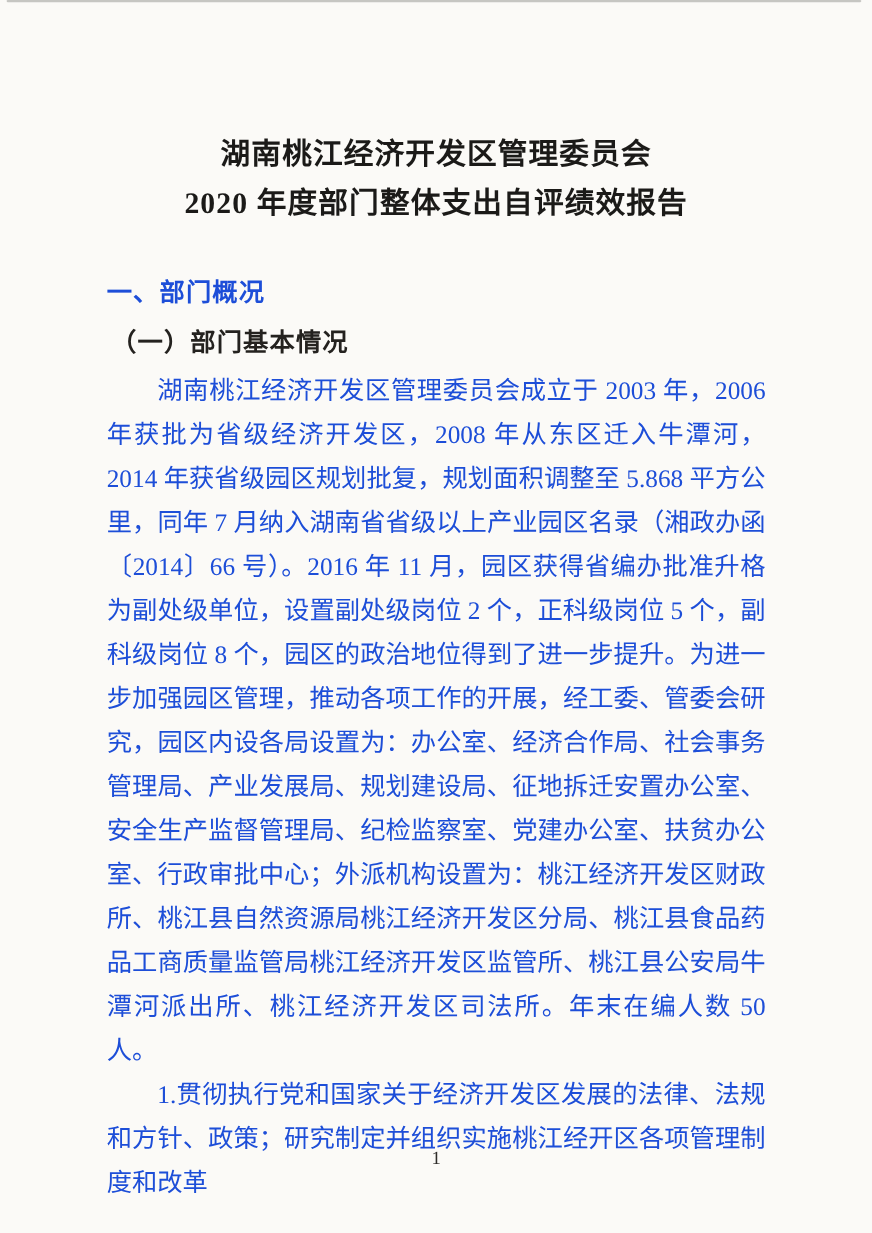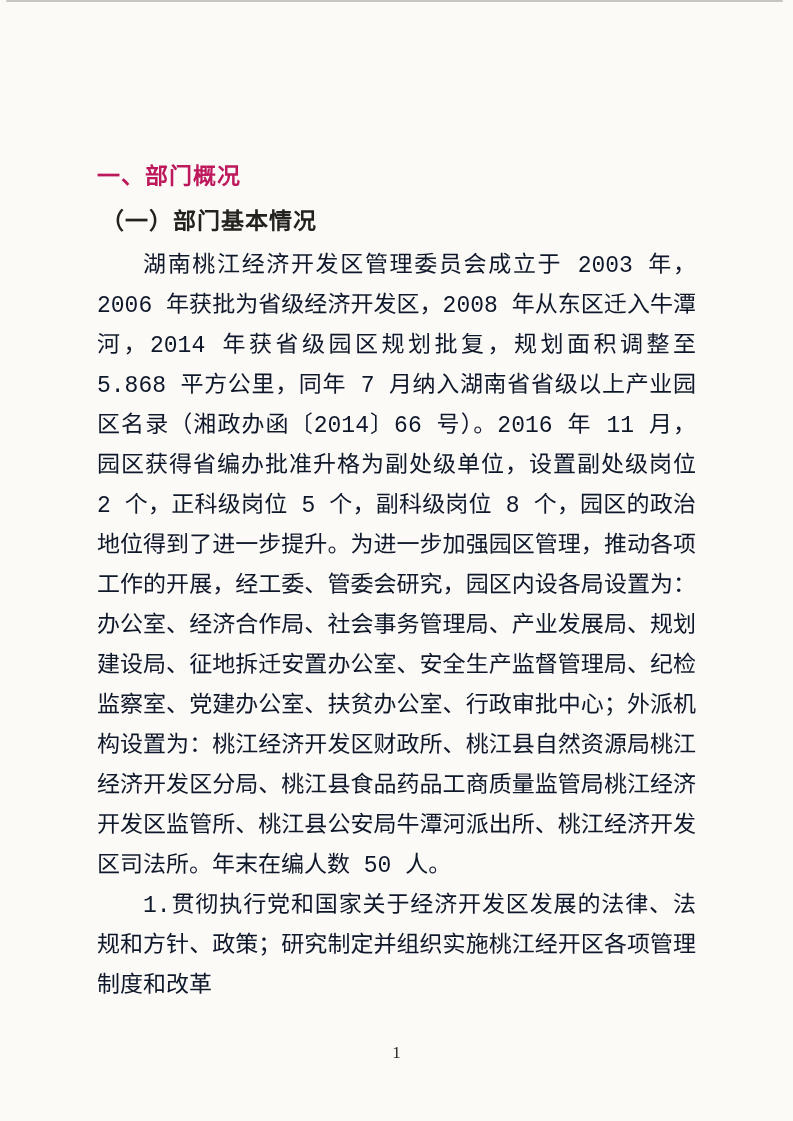--- a/index.html
+++ b/index.html
@@ -44,39 +44,39 @@
     display: block;
     white-space: nowrap;
   }
   .section-heading {
     margin: 38px 0 6px 0;
     font-family: "Liberation Sans", "DejaVu Sans", sans-serif;
     font-weight: 700;
     font-size: 23px;
     line-height: 40px;
     letter-spacing: 1px;
-    color: #be185d;
+    color: #1d4ed8;
   }
   .subsection-heading {
     margin: 4px;
     font-family: Liberation Serif, serif;
     font-weight: 700;
     font-size: 23px;
     line-height: 40px;
     letter-spacing: 1px;
     color: #24221f;
   }
   .body-text p {
     margin: 0;
     text-indent: 2em;
-    font-family: Liberation Mono, monospace;
+    font-family: Liberation Serif, serif;
     font-size: 23px;
     line-height: 40px;
     text-align: justify;
-    color: #0f172a;
+    color: #1d4ed8;
   }
   .page-footer {
     position: absolute;
     left: 0;
     right: 0;
     bottom: 58px;
     text-align: center;
     font-family: "Liberation Serif", "DejaVu Serif", serif;
     font-size: 17px;
     color: #2e2c29;
@@ -84,20 +84,24 @@
 </style>
 </head>
 <body>
 
 <div class="page">
 
   <div class="top-scan-line"></div>
 
   <div class="content">
 
+    <h1 class="doc-title">
+      <span class="title-line">湖南桃江经济开发区管理委员会</span>
+      <span class="title-line">2020 年度部门整体支出自评绩效报告</span>
+    </h1>
 
     <h2 class="section-heading">一、部门概况</h2>
 
     <h3 class="subsection-heading">（一）部门基本情况</h3>
 
     <div class="body-text" id="paragraphs">
         <p>湖南桃江经济开发区管理委员会成立于 2003 年，2006 年获批为省级经济开发区，2008 年从东区迁入牛潭河，2014 年获省级园区规划批复，规划面积调整至 5.868 平方公里，同年 7 月纳入湖南省省级以上产业园区名录（湘政办函〔2014〕66 号）。2016 年 11 月，园区获得省编办批准升格为副处级单位，设置副处级岗位 2 个，正科级岗位 5 个，副科级岗位 8 个，园区的政治地位得到了进一步提升。为进一步加强园区管理，推动各项工作的开展，经工委、管委会研究，园区内设各局设置为：办公室、经济合作局、社会事务管理局、产业发展局、规划建设局、征地拆迁安置办公室、安全生产监督管理局、纪检监察室、党建办公室、扶贫办公室、行政审批中心；外派机构设置为：桃江经济开发区财政所、桃江县自然资源局桃江经济开发区分局、桃江县食品药品工商质量监管局桃江经济开发区监管所、桃江县公安局牛潭河派出所、桃江经济开发区司法所。年末在编人数 50 人。</p>
         <p>1.贯彻执行党和国家关于经济开发区发展的法律、法规和方针、政策；研究制定并组织实施桃江经开区各项管理制度和改革</p>
       </div>
 

